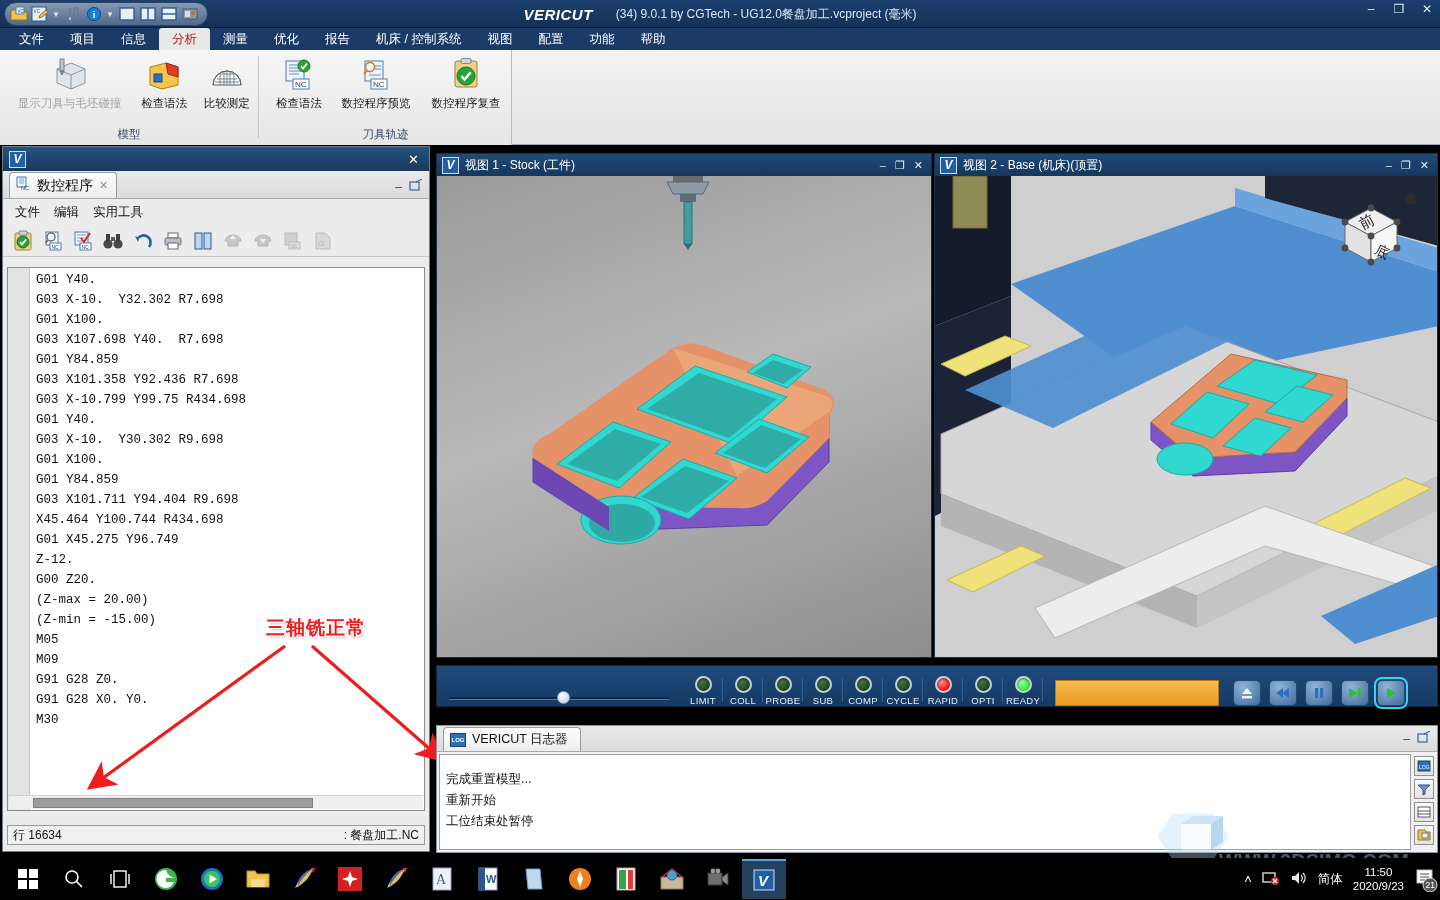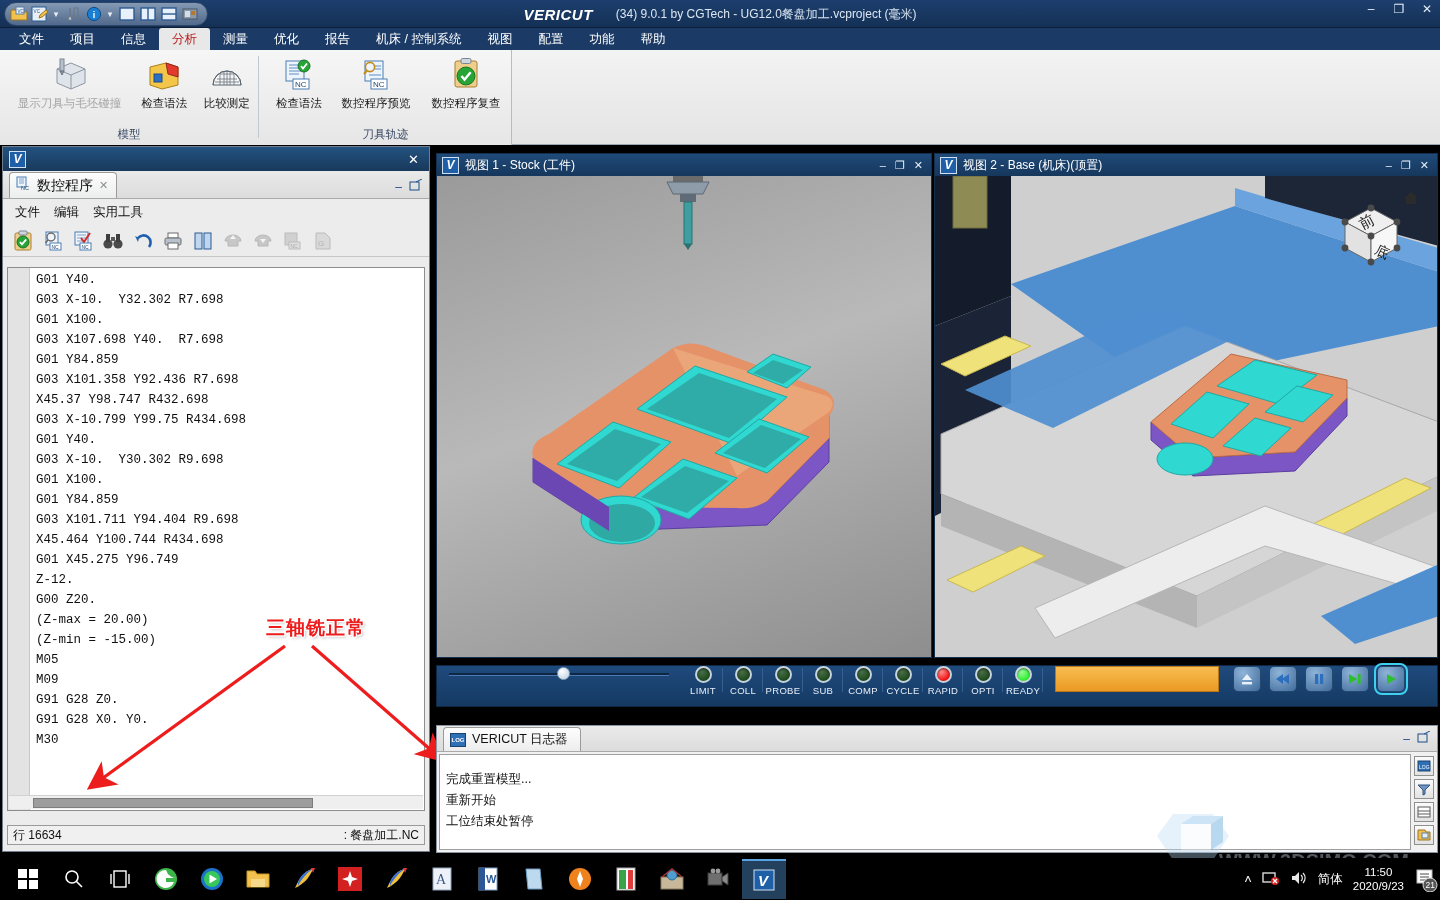--- a/index.html
+++ b/index.html
@@ -154,21 +154,21 @@
   .view-title .vt { display: flex; align-items: center; gap: 6px; }
   .view-title .vtxt { color: #fff; font-size: 12px; }
   .vctrls { display: flex; gap: 9px; align-items: center; padding-right: 3px; }
   .vctrls span { color: #e7eef7; font-size: 11px; cursor: pointer; line-height: 10px; }
   .view-body { position: relative; overflow: hidden; }
 
   
   .ctrlbar {
     position: absolute; left: 436px; top: 665px; width: 1002px; height: 42px;
     background: linear-gradient(#1f4a7d,#153a63); border: 1px solid #0e2844;
-    display: flex; align-items: flex-start;
+    display: flex; align-items: flex-end;
   }
   .speed-slider { position: relative; width: 220px; height: 16px; margin-left: 12px; }
   .speed-track { position: absolute; top: 7px; left: 0; right: 0; height: 3px; background: #0d2744; border-bottom:1px solid #4a7ab0;}
   .speed-knob { position: absolute; top: 1px; left: 108px; width: 13px; height: 13px; border-radius: 50%;
     background: radial-gradient(circle at 35% 30%, #ffffff, #b9ccdf); border: 1px solid #8fa9c3; }
   .lamps { display: flex; align-items: center; gap: 0; margin-left: 14px; }
   .lamp { width: 40px; display: flex; flex-direction: column; align-items: center; position: relative; }
   .lamp .bulb {
     width: 17px; height: 17px; border-radius: 50%;
     border: 2px solid #c6d2de; box-shadow: inset 0 1px 2px rgba(0,0,0,.5);
@@ -547,21 +547,20 @@
       <div class="nc-gutter">
         <span class="cur-arrow" id="cur-arrow" style="top: 525px;">⇒</span>
       </div>
       <div class="nc-lines" id="nc-lines">
           <div class="nc-line">G01 Y40.</div>
           <div class="nc-line">G03 X-10.  Y32.302 R7.698</div>
           <div class="nc-line">G01 X100.</div>
           <div class="nc-line">G03 X107.698 Y40.  R7.698</div>
           <div class="nc-line">G01 Y84.859</div>
           <div class="nc-line">G03 X101.358 Y92.436 R7.698</div>
-          <div class="nc-line">X45.37 Y98.747 R432.698</div>
           <div class="nc-line">G03 X-10.799 Y99.75 R434.698</div>
           <div class="nc-line">G01 Y40.</div>
           <div class="nc-line">G03 X-10.  Y30.302 R9.698</div>
           <div class="nc-line">G01 X100.</div>
           <div class="nc-line">G01 Y84.859</div>
           <div class="nc-line">G03 X101.711 Y94.404 R9.698</div>
           <div class="nc-line">X45.464 Y100.744 R434.698</div>
           <div class="nc-line">G01 X45.275 Y96.749</div>
           <div class="nc-line">Z-12.</div>
           <div class="nc-line">G00 Z20.</div>

